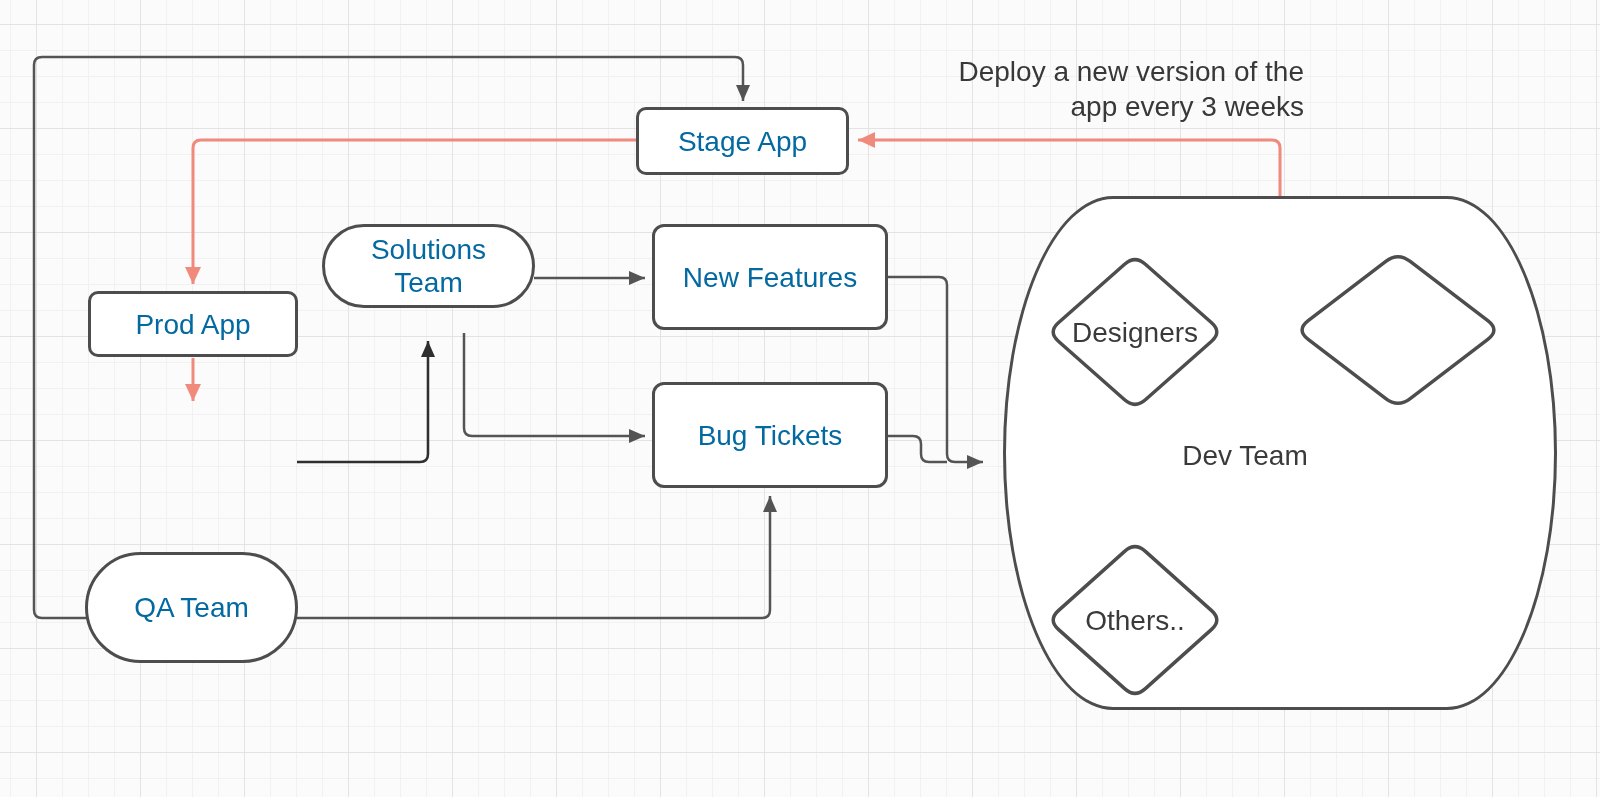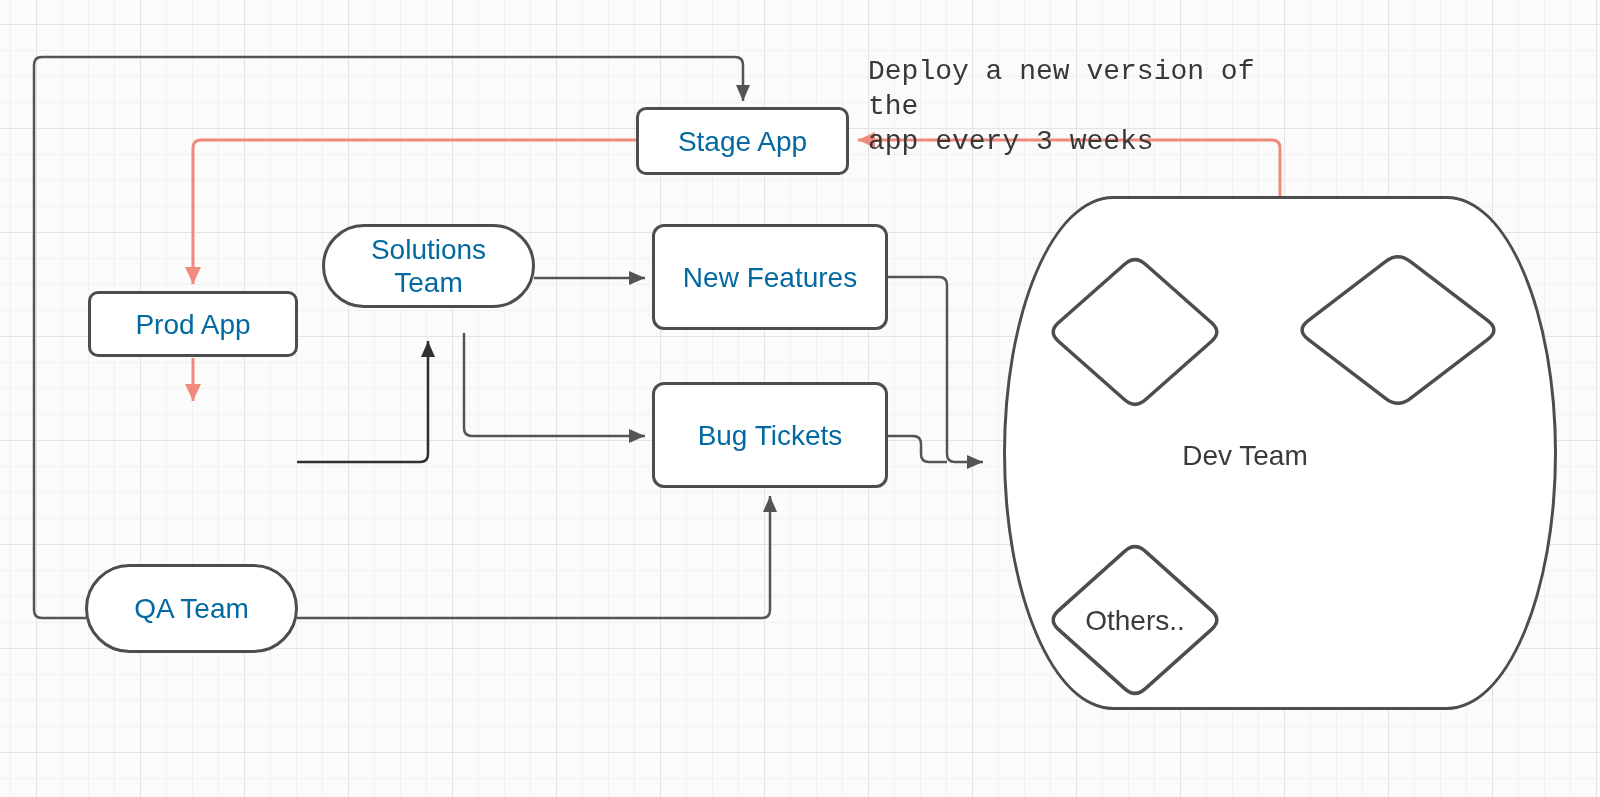--- a/index.html
+++ b/index.html
@@ -42,24 +42,23 @@
   .free-label{
     position:absolute;
     display:flex;align-items:center;justify-content:center;
     text-align:center;
     font-size:28px;line-height:33px;
     color:#3a3a3a;
   }
   .annotation{
     position:absolute;
     left:868px;top:54px;width:436px;
-    text-align:left;
+    text-align:right;
     font-size:28px;line-height:35px;
     color:#383838;
-    font-family:Liberation Mono, monospace;
   }
   .edges{position:absolute;left:0;top:0;}
   .wrap-150{display:inline-block;max-width:150px;}
   .wrap-135{display:inline-block;max-width:135px;}
 </style>
 </head>
 <body>
 
 <div class="canvas">
 
@@ -122,23 +121,24 @@
   </div>
 
   <div class="node rect-lg" style="left:652px;top:224px;width:236px;height:106px;">
     <span>New Features</span>
   </div>
 
   <div class="node rect-lg" style="left:652px;top:382px;width:236px;height:106px;">
     <span>Bug Tickets</span>
   </div>
 
-  <div class="node stadium" style="left:85px;top:564px;width:213px;height:89px;">
+  <div class="node stadium" style="left:85px;top:552px;width:213px;height:111px;">
     <span>QA Team</span>
   </div>
 
   <div class="free-label" style="left:1003px;top:437px;width:484px;height:36px;">Dev Team</div>
 
+  <div class="free-label" style="left:1048px;top:310px;width:174px;height:44px;">Designers</div>
 
 
   <div class="free-label" style="left:1048px;top:598px;width:174px;height:44px;">Others..</div>
 
 </div>
 
 </body></html>

